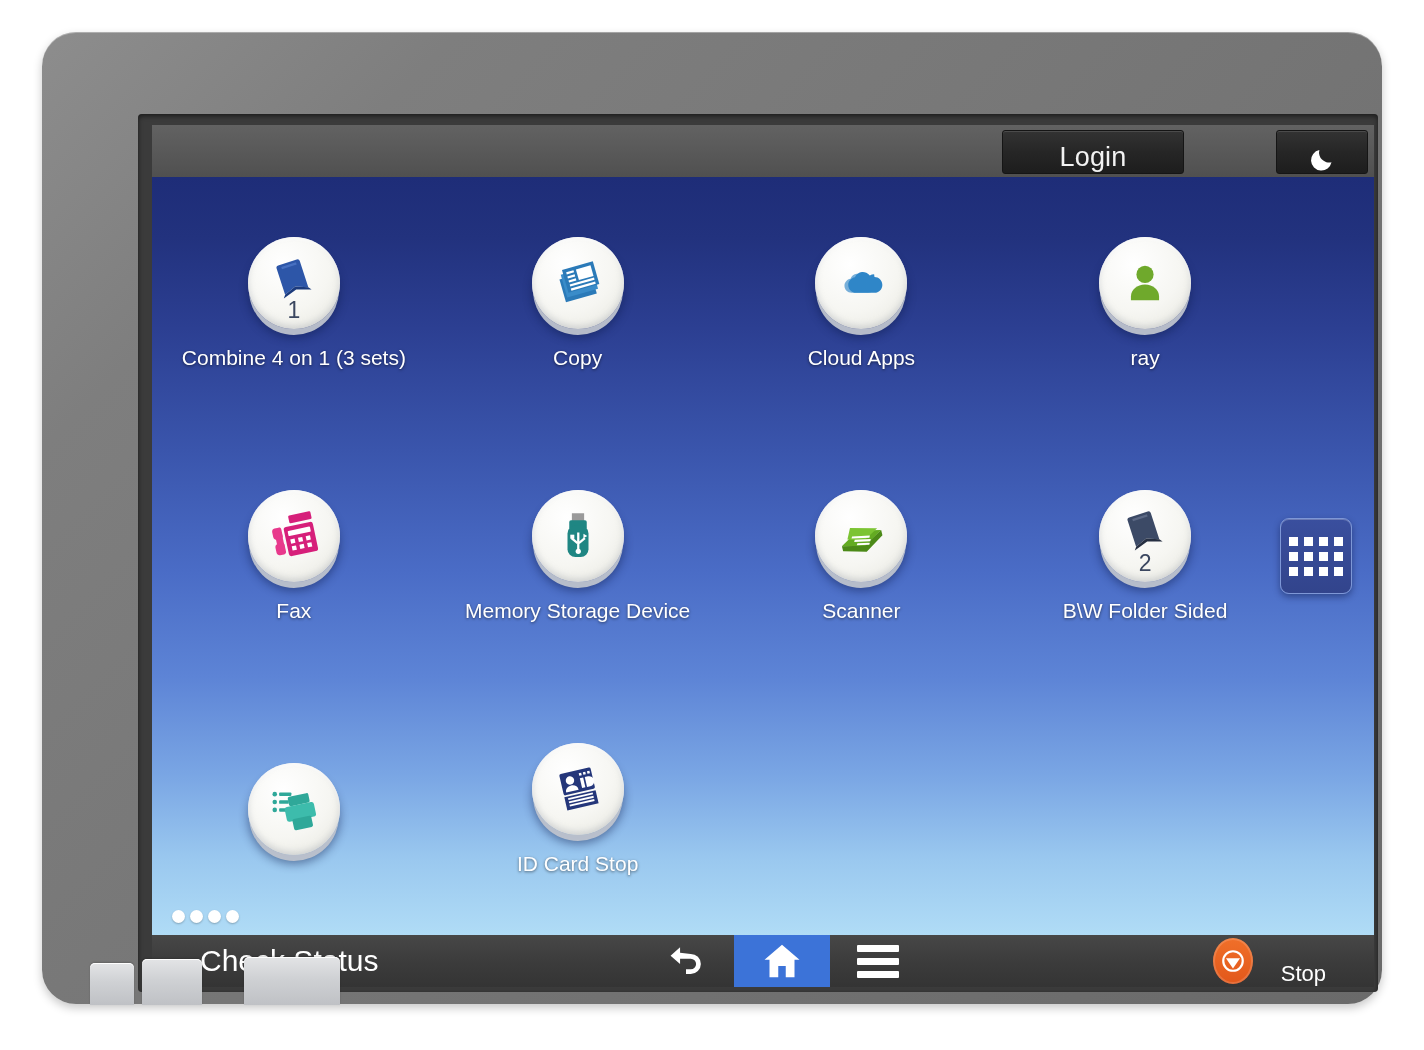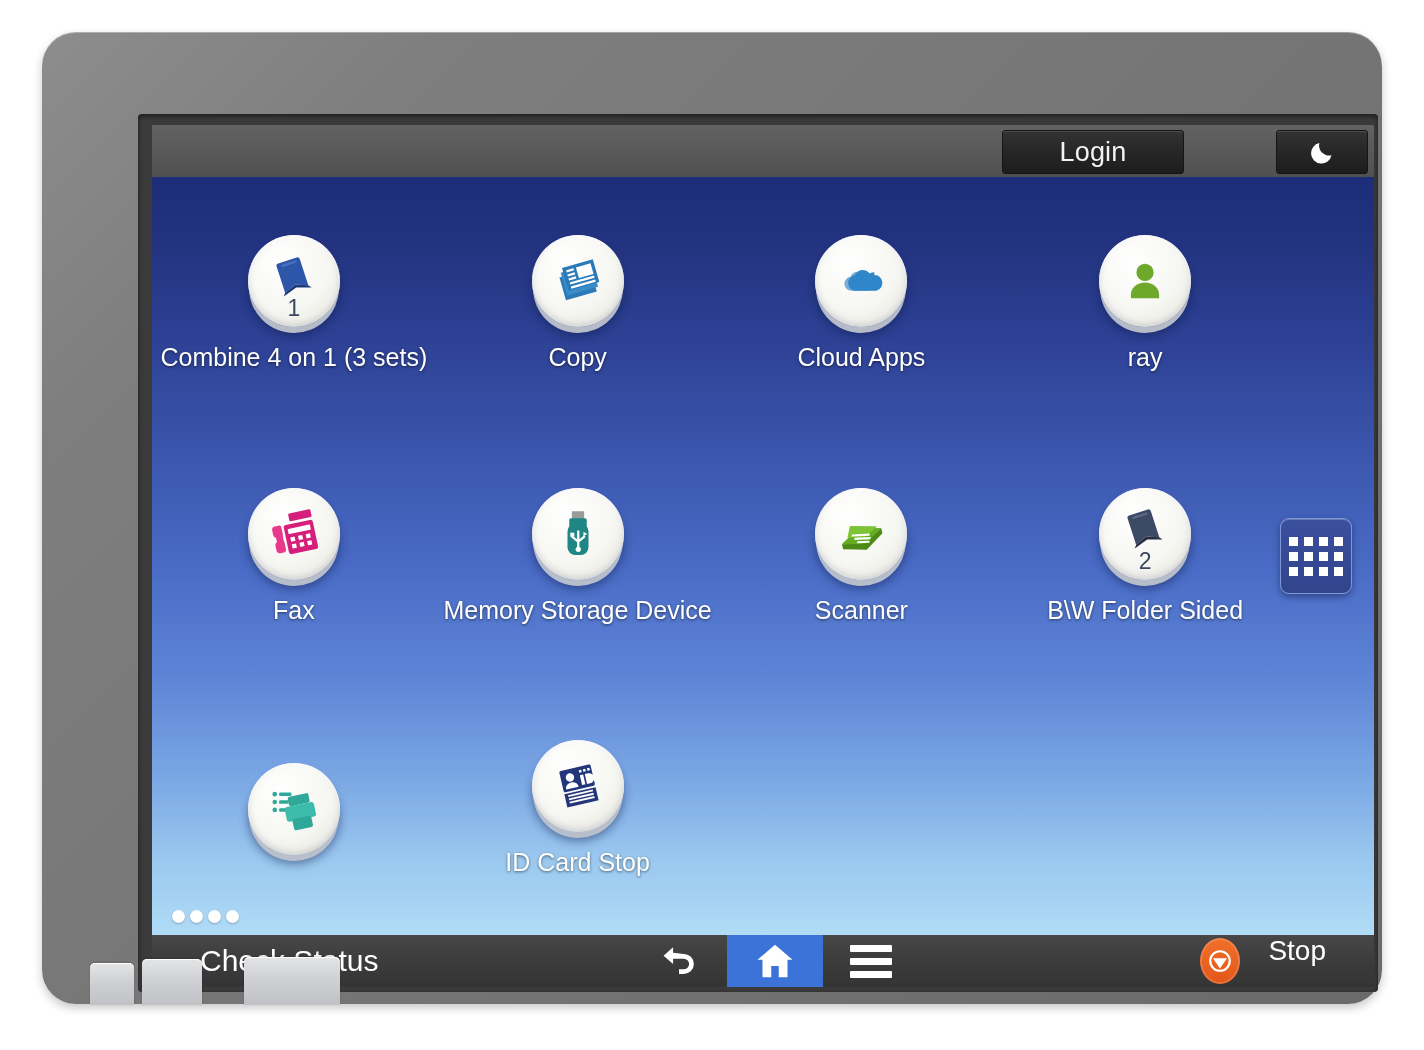--- a/index.html
+++ b/index.html
@@ -20,21 +20,21 @@
           overflow:hidden;background:#2b3a86;}
 
   
   #topbar{position:absolute;left:0;top:0;width:100%;height:52px;
           background:linear-gradient(180deg,#626262 0%,#5a5a5a 45%,#505050 100%);
           border-bottom:1px solid #3a3a70;}
   .topbtn{position:absolute;top:5px;height:42px;border-radius:3px;
           background:linear-gradient(180deg,#333333 0%,#262626 50%,#1d1d1d 100%);
           border:1px solid #151515;
           box-shadow:inset 0 1px 0 rgba(255,255,255,.12);
-          color:#f2f2f2;display:flex;align-items:center;justify-content:center;
+          color:#f2f2f2;display:flex;align-items:flex-end;justify-content:center;
           font-size:27px;letter-spacing:.2px;}
   #login-button{right:190px;width:180px;}
   #sleep-button{right:6px;width:90px;}
   .moon{width:27px;height:27px;position:relative;}
   .moon svg{display:block;}
 
   
   #desktop{position:absolute;left:0;top:52px;width:100%;height:758px;
            background:linear-gradient(180deg,
              #1e2d78 0%,
@@ -61,21 +61,21 @@
                       inset 0 -3px 6px rgba(150,155,165,.35),
                       inset 0 2px 3px rgba(255,255,255,.9);}
   .app-ico.gray{background:radial-gradient(circle at 38% 30%,#8a8a8a 0%,#737373 55%,#5f5f5f 100%);
                 box-shadow:0 7px 0 -1px rgba(150,152,158,.9),
                            0 9px 10px rgba(10,25,70,.45),
                            inset 0 -3px 6px rgba(60,60,60,.4),
                            inset 0 2px 3px rgba(255,255,255,.35);}
   .app-ico svg{display:block;}
   .badge{position:absolute;bottom:7px;left:0;width:100%;text-align:center;
          font-size:23px;color:#3b4760;font-weight:400;line-height:1;}
-  .app-label{margin-top:17px;color:#ffffff;font-size:25px;line-height:1.1;
+  .app-label{margin-top:17px;color:#ffffff;font-size:21px;line-height:1.1;
              text-shadow:0 1px 3px rgba(0,0,0,.55);white-space:nowrap;}
 
   
   #apps-launcher{position:absolute;right:22px;top:50%;transform:translateY(-50%);
                  width:70px;height:74px;border-radius:9px;
                  background:linear-gradient(180deg,#3a4f9e 0%,#32448c 100%);
                  border:1px solid #7e97d6;
                  box-shadow:0 3px 7px rgba(0,10,50,.4), inset 0 1px 0 rgba(255,255,255,.25);
                  display:flex;align-items:center;justify-content:center;cursor:pointer;}
   #apps-launcher .dots{display:grid;grid-template-columns:repeat(4,9px);
@@ -89,22 +89,22 @@
 
   
   #bottombar{position:absolute;left:0;bottom:0;width:100%;height:52px;
              background:linear-gradient(180deg,#474747 0%,#3c3c3c 50%,#343434 100%);
              display:flex;align-items:stretch;}
   #check-status{display:flex;align-items:center;padding-left:48px;color:#ffffff;
                 font-size:30px;flex:0 0 auto;cursor:pointer;}
   .nav-spacer{flex:1 1 auto;}
   .navbtn{width:96px;display:flex;align-items:center;justify-content:center;cursor:pointer;}
   #home-button{background:#3c73d8;}
-  #stop-label{display:flex;align-items:flex-start;padding-right:48px;color:#ffffff;
-              font-size:28px;cursor:pointer;}
+  #stop-label{display:flex;align-items:flex-end;padding-right:48px;color:#ffffff;
+              font-size:22px;cursor:pointer;}
   .hamburger{display:flex;flex-direction:column;gap:6px;}
   .hamburger span{display:block;width:42px;height:7px;background:#ffffff;border-radius:1px;}
   .stop-ico{width:40px;height:46px;border-radius:50%;
             background:linear-gradient(180deg,#f0702a 0%,#e2571a 100%);
             display:flex;align-items:center;justify-content:center;
             box-shadow:inset 0 0 0 2px rgba(255,255,255,.15);}
 
   
   .hw-btn{position:absolute;bottom:-1px;border-radius:5px 5px 0 0;
           background:linear-gradient(180deg,#e3e4e6 0%,#cfd1d4 45%,#bfc1c5 100%);

